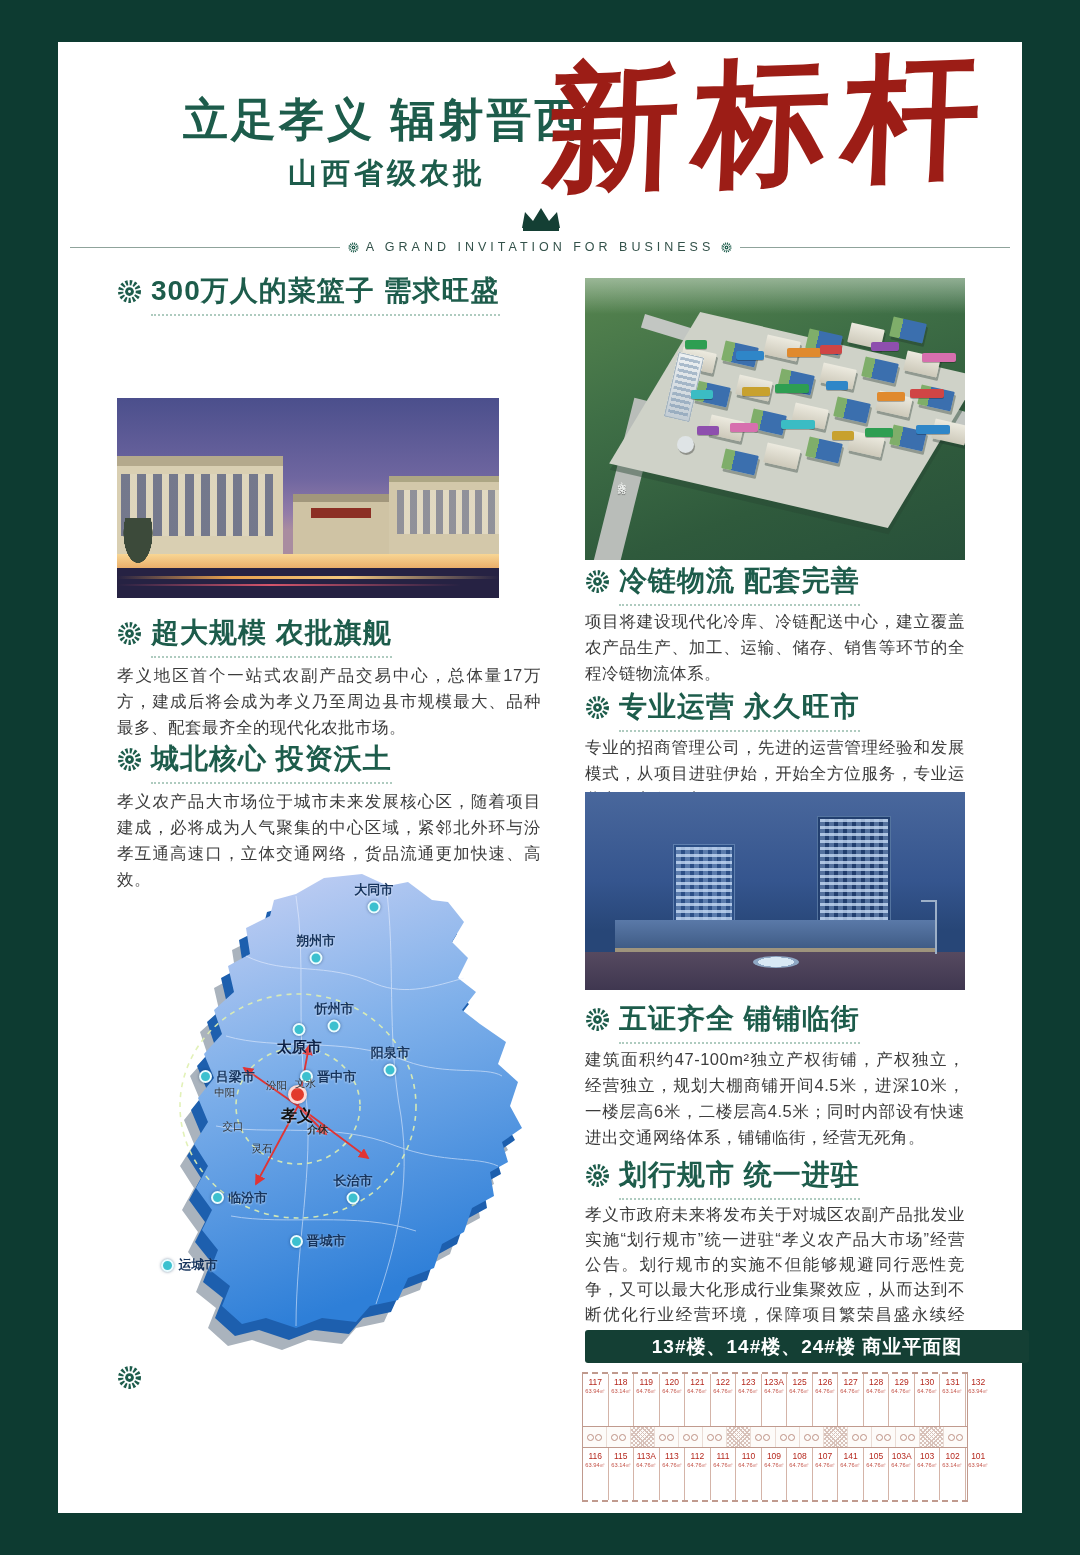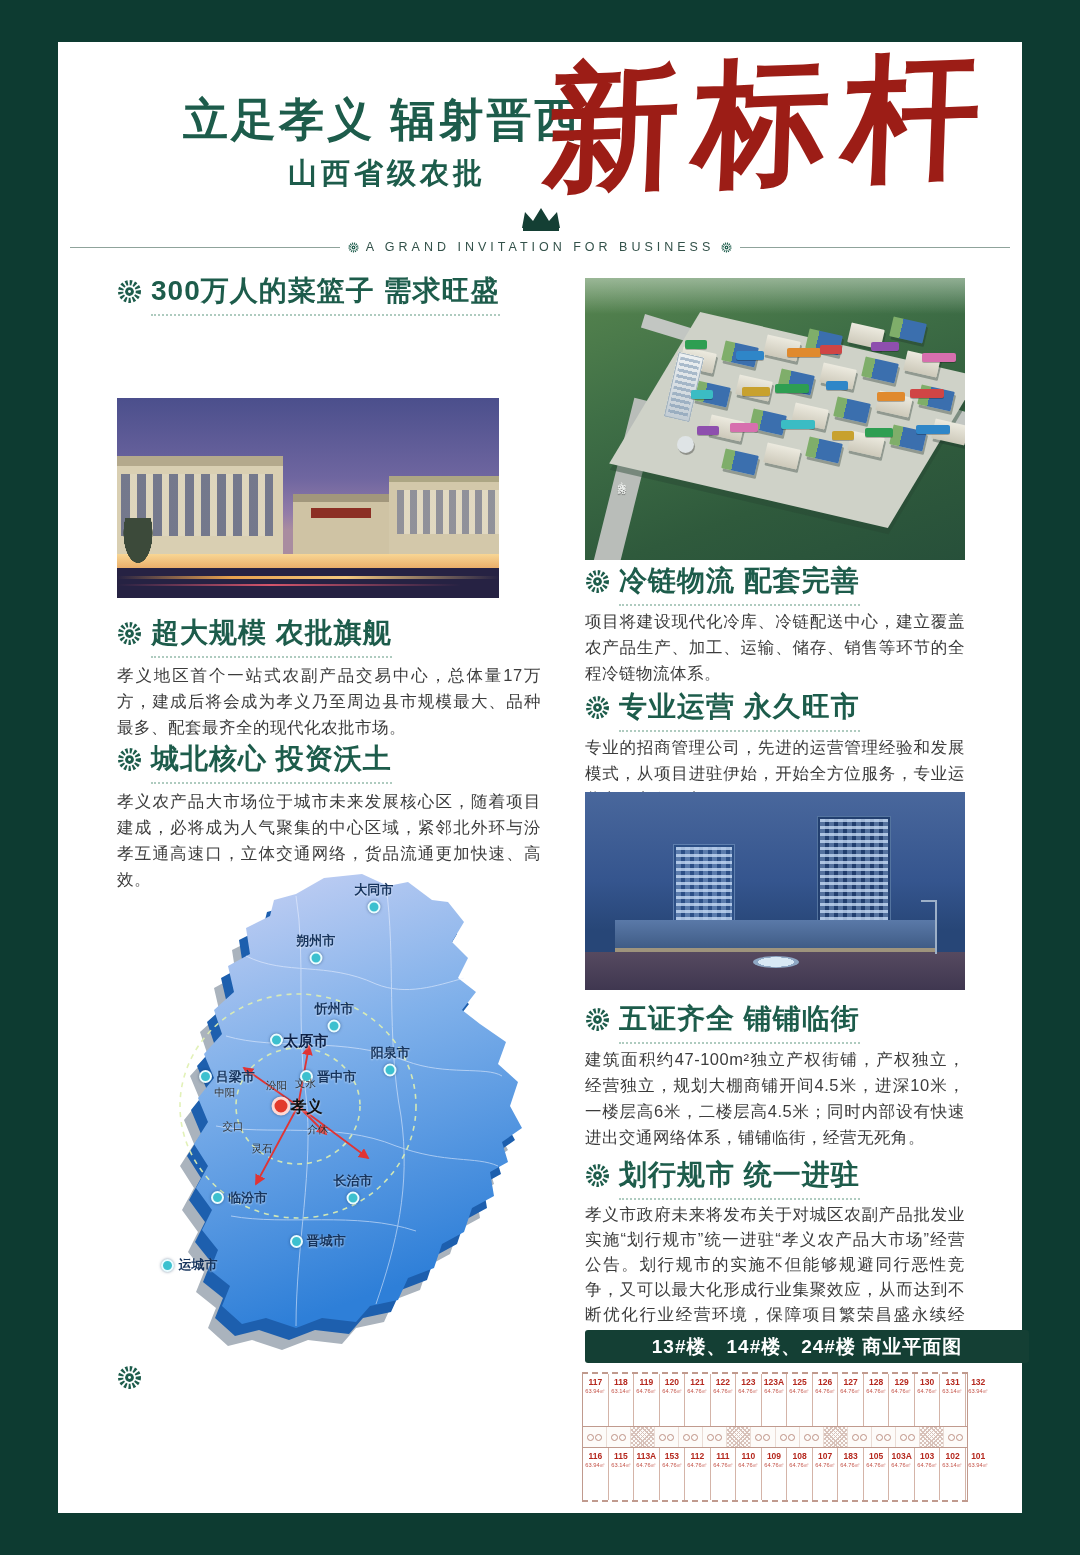--- a/index.html
+++ b/index.html
@@ -80,41 +80,41 @@
        background:linear-gradient(180deg,#5a79a8,#3a567f);box-shadow:inset 0 -6px 0 rgba(238,196,120,.55);}
   .p3 .plaza{position:absolute;left:0;top:160px;width:100%;height:38px;background:linear-gradient(180deg,#564a60,#3f3750);}
   .p3 .fountain{position:absolute;left:168px;top:164px;width:46px;height:12px;border-radius:50%;
        background:radial-gradient(ellipse,#d8e8f4 0 55%,#8fa8c4 56% 100%);}
   .p3 .lamp{position:absolute;right:28px;top:108px;width:2px;height:54px;background:#9db0c8;}
   .p3 .lamp::before{content:"";position:absolute;left:-14px;top:0;width:16px;height:2px;background:#9db0c8;}
 
   
   .map{position:absolute;left:88px;top:824px;width:414px;height:484px;}
   .map svg{position:absolute;left:0;top:0;}
-  .city{position:absolute;transform:translate(-50%,-50%);display:flex;flex-direction:row;align-items:center;z-index:3;}
+  .city{position:absolute;transform:translate(-50%,-50%);display:flex;flex-direction:column;align-items:center;z-index:3;}
   .cdot9{width:9px;height:9px;border-radius:50%;background:#3cc0cf;border:2px solid #eafcff;box-shadow:0 0 3px rgba(0,40,80,.5);}
   .cname{font-size:13px;font-weight:bold;color:#15335c;white-space:nowrap;text-shadow:0 1px 2px rgba(255,255,255,.6);}
   .city.capital .cname{font-size:15px;color:#0d2248;}
   .city.center .cname{font-size:16px;color:#111;}
   .city.center .cdot9{width:13px;height:13px;background:#e23a2c;border:3px solid #ffd9d4;}
   .town{position:absolute;transform:translate(-50%,-50%);font-size:10.5px;color:#2e2e2e;white-space:nowrap;z-index:3;
         text-shadow:0 1px 2px rgba(255,255,255,.5);}
   .lpTop{flex-direction:column-reverse;} .lpTop .cname{margin-bottom:2px;}
   .lpBottom .cname{margin-top:2px;}
   .lpRight{flex-direction:row;} .lpRight .cname{margin-left:4px;}
 
   
   .banner{position:absolute;left:527px;top:1288px;width:444px;height:33px;background:#143f34;border-radius:3px;
           display:flex;align-items:center;justify-content:center;color:#fff;font-size:19px;font-weight:bold;letter-spacing:1px;}
   .plan{position:absolute;left:524px;top:1330px;width:386px;}
   .plan-row{display:flex;height:52px;border:1px solid #c09a8e;border-top:2px dashed #c09a8e;background:#fff;}
   .plan-row.bottomR{border-top:1px solid #c09a8e;border-bottom:2px dashed #c09a8e;}
   .unit{flex:1;border-right:1px solid #d4b4a8;display:flex;flex-direction:column;align-items:center;padding-top:3px;}
   .unit:last-child{border-right:none;}
-  .uno{font-size:8.5px;font-weight:bold;color:#b5281e;}
+  .uno{font-size:8.5px;font-weight:normal;color:#b5281e;}
   .uarea{font-size:7px;color:#c4554a;transform:scale(.82);transform-origin:center top;white-space:nowrap;}
   .corridor{display:flex;height:20px;border-left:1px solid #c09a8e;border-right:1px solid #c09a8e;background:#fdfbf9;}
   .ccell{flex:1;display:flex;align-items:center;justify-content:center;gap:1px;border-right:1px solid #eadcd5;}
   .ccell:last-child{border-right:none;}
   .cdot{width:5px;height:5px;border:1px solid #bd9184;border-radius:50%;}
   .ccell.hatch{background:repeating-linear-gradient(45deg,#d8c2ba 0 1px,transparent 1px 3px),
                           repeating-linear-gradient(-45deg,#d8c2ba 0 1px,transparent 1px 3px);}
 
   .rosette{display:inline-block;}
 </style>
@@ -277,21 +277,21 @@
           <div class="cname">晋城市</div>
         </div>
         <div class="city major lpRight" style="left: 10.5%; top: 82.5%;">
           <div class="cdot9"></div>
           <div class="cname">运城市</div>
         </div>
         <div class="town" style="left: 19%; top: 47%;">中阳</div>
         <div class="town" style="left: 31.5%; top: 45.5%;">汾阳</div>
         <div class="town" style="left: 38.5%; top: 45%;">文水</div>
         <div class="town" style="left: 21%; top: 54%;">交口</div>
-        <div class="town" style="left: 41.5%; top: 54.5%;">介休</div>
+        <div class="town" style="left: 41.5%; top: 54.5%; font-weight: bold;">介休</div>
         <div class="town" style="left: 28%; top: 58.5%;">灵石</div>
       </div>
   </div>
 
   <div class="shead colL" style="top:1320px">
     <svg class="rosette" width="25" height="25" viewBox="0 0 24 24">
         <use href="#rosetteSym"></use>
       </svg>
   </div>
 
@@ -528,21 +528,21 @@
         </div>
         <div class="unit">
           <div class="uno">115</div>
           <div class="uarea">63.14㎡</div>
         </div>
         <div class="unit">
           <div class="uno">113A</div>
           <div class="uarea">64.76㎡</div>
         </div>
         <div class="unit">
-          <div class="uno">153</div>
+          <div class="uno">113</div>
           <div class="uarea">64.76㎡</div>
         </div>
         <div class="unit">
           <div class="uno">112</div>
           <div class="uarea">64.76㎡</div>
         </div>
         <div class="unit">
           <div class="uno">111</div>
           <div class="uarea">64.76㎡</div>
         </div>
@@ -556,21 +556,21 @@
         </div>
         <div class="unit">
           <div class="uno">108</div>
           <div class="uarea">64.76㎡</div>
         </div>
         <div class="unit">
           <div class="uno">107</div>
           <div class="uarea">64.76㎡</div>
         </div>
         <div class="unit">
-          <div class="uno">183</div>
+          <div class="uno">141</div>
           <div class="uarea">64.76㎡</div>
         </div>
         <div class="unit">
           <div class="uno">105</div>
           <div class="uarea">64.76㎡</div>
         </div>
         <div class="unit">
           <div class="uno">103A</div>
           <div class="uarea">64.76㎡</div>
         </div>

